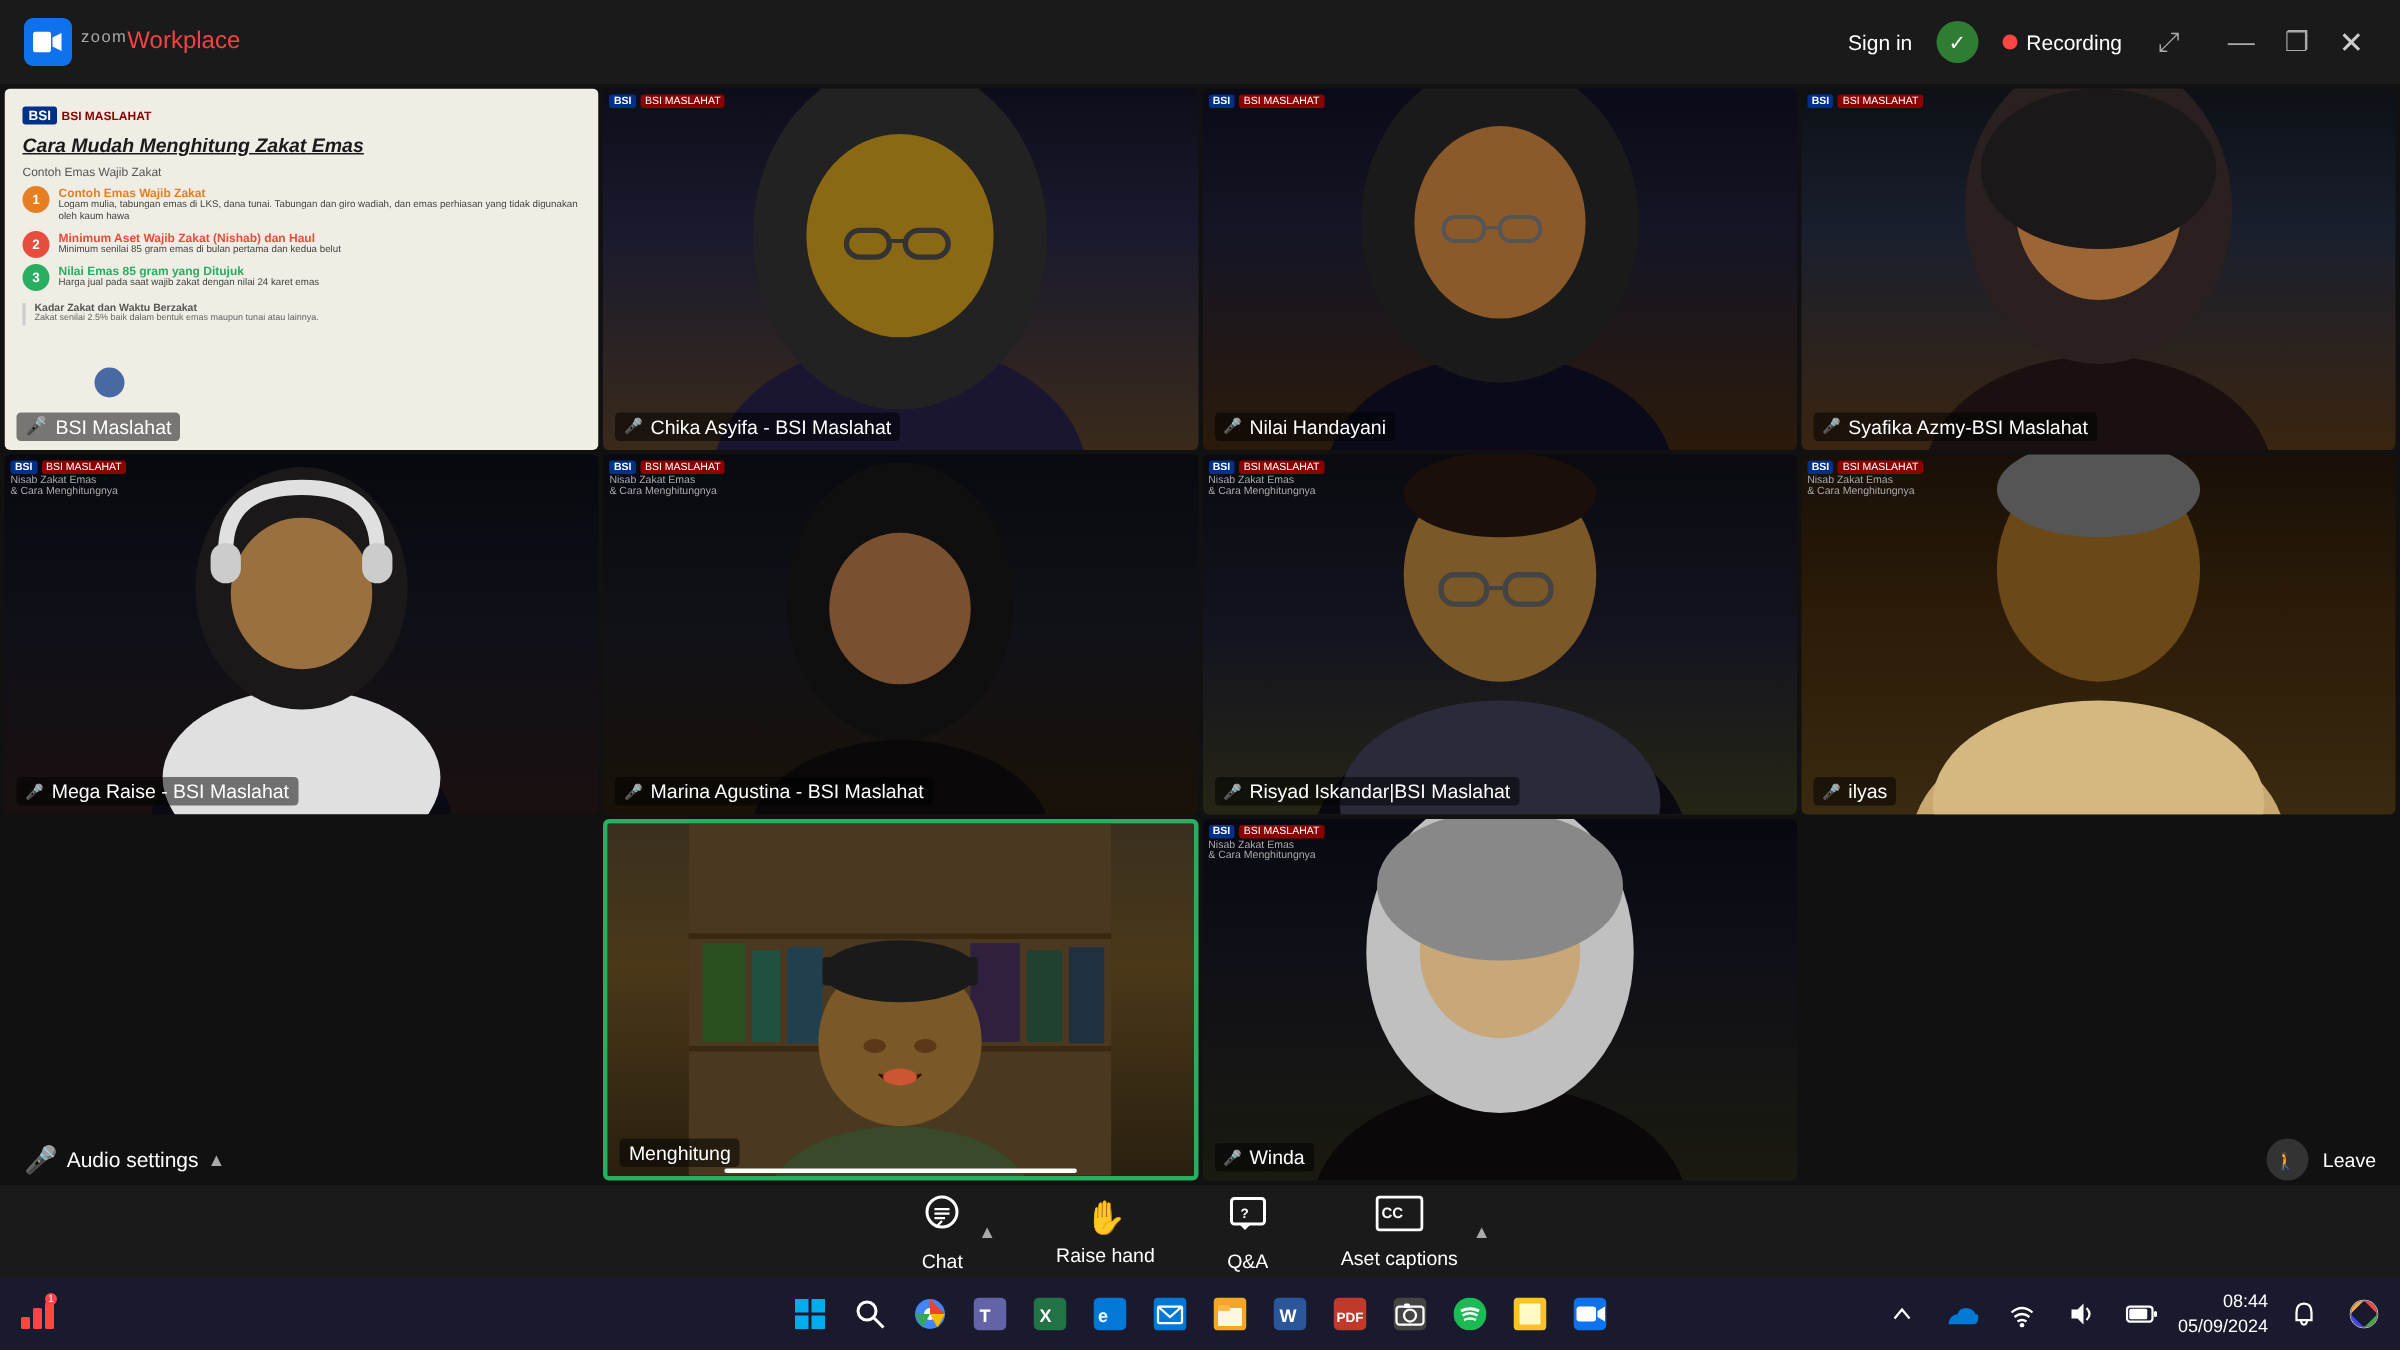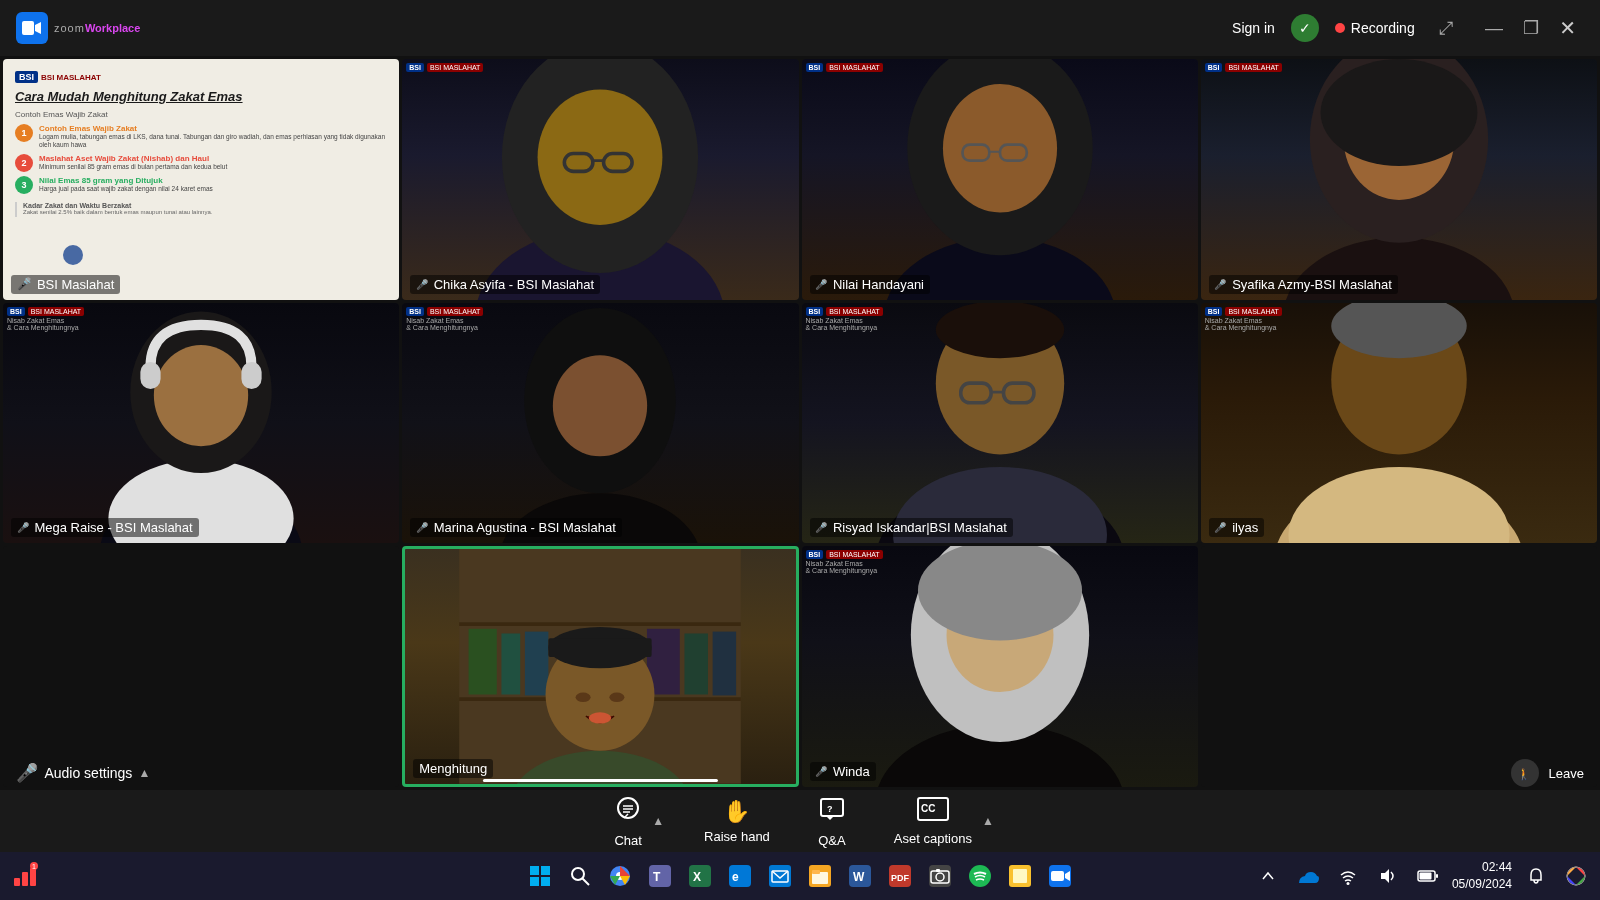--- a/index.html
+++ b/index.html
@@ -49,23 +49,23 @@
       display: flex;
       flex-direction: row;
       line-height: 1.1;
     }
     .zoom-logo-text .brand-zoom {
       font-size: 11px;
       color: #aaa;
       letter-spacing: 1px;
     }
     .zoom-logo-text .brand-workplace {
-      font-size: 11px;
-      color: #d946ef;
-      font-weight: 700;
+      font-size: 16px;
+      color: #ef4444;
+      font-weight: 400;
     }
     #titlebar .right {
       display: flex;
       align-items: center;
       gap: 16px;
     }
     .signin-btn {
       color: #ccc;
       font-size: 14px;
       cursor: pointer;
@@ -390,21 +390,21 @@
       <div class="slide-item">
         <div class="slide-num slide-num-1">1</div>
         <div>
           <div style="font-size:8px;font-weight:bold;color:#e67e22;">Contoh Emas Wajib Zakat</div>
           <div style="font-size:6.5px;color:#444;line-height:1.3;">Logam mulia, tabungan emas di LKS, dana tunai. Tabungan dan giro wadiah, dan emas perhiasan yang tidak digunakan oleh kaum hawa</div>
         </div>
       </div>
       <div class="slide-item">
         <div class="slide-num slide-num-2">2</div>
         <div>
-          <div style="font-size:8px;font-weight:bold;color:#e74c3c;">Maslahat Aset Wajib Zakat (Nishab) dan Haul</div>
+          <div style="font-size:8px;font-weight:bold;color:#e74c3c;">Minimum Aset Wajib Zakat (Nishab) dan Haul</div>
           <div style="font-size:6.5px;color:#444;line-height:1.3;">Minimum senilai 85 gram emas di bulan pertama dan kedua belut</div>
         </div>
       </div>
       <div class="slide-item">
         <div class="slide-num slide-num-3">3</div>
         <div>
           <div style="font-size:8px;font-weight:bold;color:#27ae60;">Nilai Emas 85 gram yang Ditujuk</div>
           <div style="font-size:6.5px;color:#444;line-height:1.3;">Harga jual pada saat wajib zakat dengan nilai 24 karet emas</div>
         </div>
       </div>
@@ -877,21 +877,21 @@
       </svg>
     </div>
     <div class="taskbar-icon">
       <svg width="22" height="14" viewBox="0 0 22 14" fill="none">
         <rect x="1" y="2" width="17" height="10" rx="2" stroke="white" stroke-width="1.5" fill="none"></rect>
         <rect x="2.5" y="3.5" width="12" height="7" rx="1" fill="white"></rect>
         <rect x="19" y="5" width="2" height="4" rx="1" fill="white"></rect>
       </svg>
     </div>
     <div class="clock">
-      <div>02:44</div>
+      <div>08:44</div>
       <div>05/09/2024</div>
     </div>
     <div class="taskbar-icon">
       <svg width="18" height="18" viewBox="0 0 18 18" fill="none">
         <path d="M9,2 Q14,2 14,8 L14,13 L4,13 L4,8 Q4,2 9,2 Z" stroke="white" stroke-width="1.5" fill="none"></path>
         <path d="M7,13 Q7,16 9,16 Q11,16 11,13" stroke="white" stroke-width="1.5" fill="none"></path>
       </svg>
     </div>
     <div class="taskbar-icon">
       <svg width="22" height="22" viewBox="0 0 22 22" fill="none">

